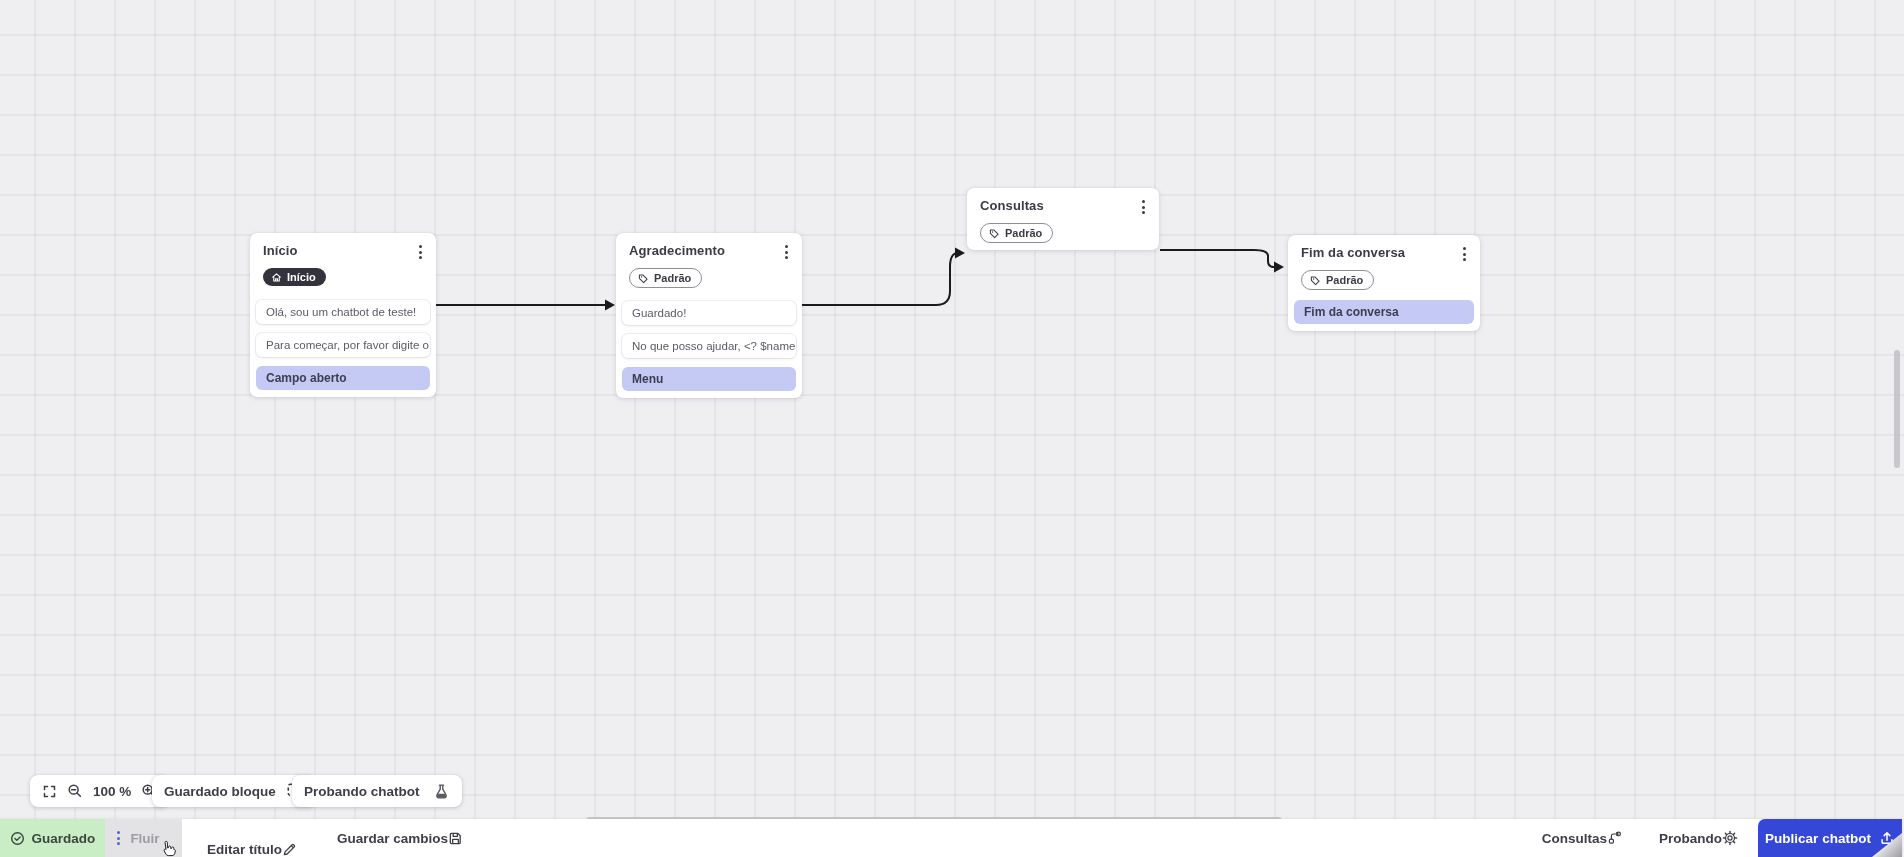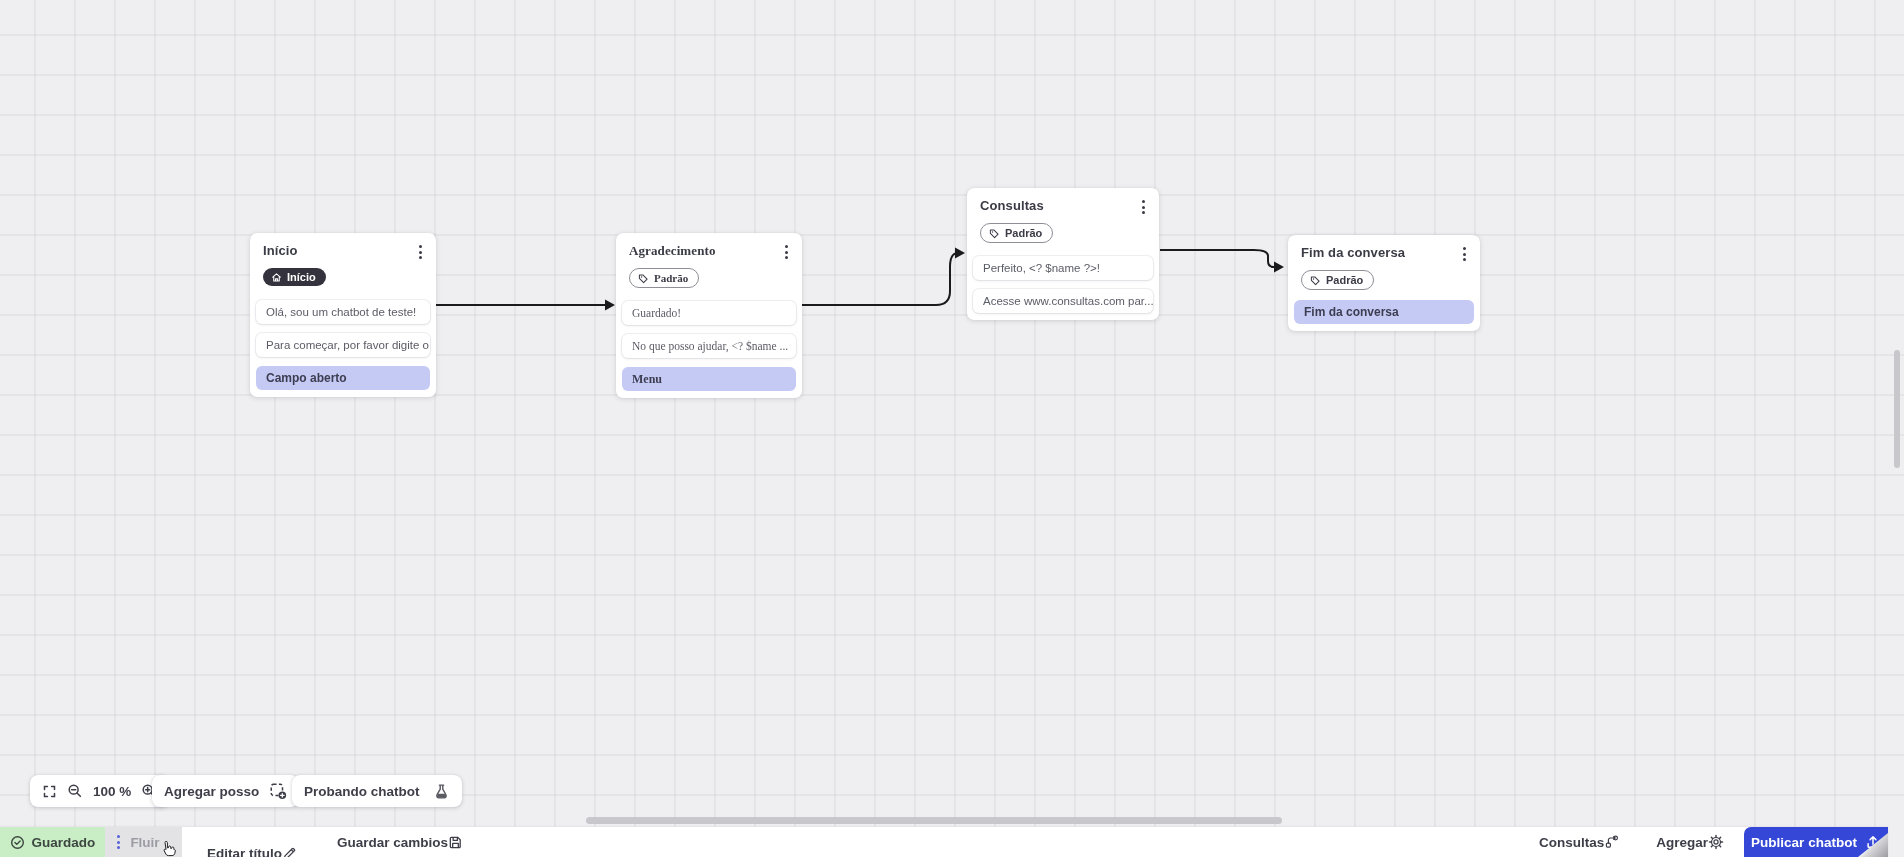--- a/index.html
+++ b/index.html
@@ -49,21 +49,21 @@
     font-size:13.5px; font-weight:700; color:#3e3e49; cursor:pointer;
   }
   .pill .icon { display:flex; align-items:center; }
 
   
   .hscroll { position:absolute; left:586px; top:817px; width:696px; height:7px; background:#c7c7cc; border-radius:4px; }
   .vscroll { position:absolute; left:1894px; top:350px; width:6px; height:118px; background:#c7c7cc; border-radius:3px; }
 
   
   .bottombar {
-    position:absolute; left:0; right:16px; bottom:0; height:30px; background:#ffffff;
+    position:absolute; left:0; right:2px; bottom:0; height:38px; background:#ffffff;
     display:flex; align-items:stretch; font-size:13.5px; font-weight:700; color:#3e3e49;
     box-shadow:0 -1px 2px rgba(0,0,0,0.05);
   }
   .bb-item { display:flex; align-items:center; gap:0; cursor:pointer; }
   .saved { width:105px; background:#c9eec6; color:#3c473f; justify-content:center; gap:7px; }
   .flow-tab { width:77px; background:#e3e3e6; color:#9c9ca4; padding:0 12px; justify-content:space-between; }
   .kebab-v { display:flex; flex-direction:column; gap:2.2px; }
   .kebab-v i { width:3px; height:3px; border-radius:50%; background:#5560d8; display:block; }
   .edit-title { margin-left:25px;margin-top:23px; }
   .save-changes { margin-left:40px; }
@@ -116,21 +116,21 @@
         <span>Início</span>
       </span>
     </div>
     <div class="rows">
       <div class="row">Olá, sou um chatbot de teste!</div>
       <div class="row">Para começar, por favor digite o ...</div>
       <div class="row highlight">Campo aberto</div>
     </div>
   </div>
 
-  <div class="node" style="left:616px; top:233px; width:186px;font-family:Liberation Serif, serif;">
+  <div class="node" style="left:616px; top:233px; width:186px;">
     <div class="node-header">
       <span class="node-title">Agradecimento</span>
       <span class="kebab">
           <i></i>
           <i></i>
           <i></i>
         </span>
     </div>
     <div class="badge-wrap">
       <span class="badge outline">
@@ -159,24 +159,20 @@
     </div>
     <div class="badge-wrap">
       <span class="badge outline">
         <svg width="11" height="11" viewBox="0 0 16 16">
             <path d="M2 2.8v5l6.2 6.2 5-5L7 2.8z" fill="none" stroke="#3b3b46" stroke-width="1.5" stroke-linejoin="round"></path>
             <circle cx="5.2" cy="5.8" r="1" fill="#3b3b46"></circle>
           </svg>
         <span>Padrão</span>
       </span>
     </div>
-    <div class="rows">
-      <div class="row">Perfeito, &lt;? $name ?&gt;!</div>
-      <div class="row">Acesse www.consultas.com par...</div>
-    </div>
   </div>
 
   <div class="node" style="left:1288px; top:235px; width:192px;">
     <div class="node-header">
       <span class="node-title">Fim da conversa</span>
       <span class="kebab">
           <i></i>
           <i></i>
           <i></i>
         </span>
@@ -210,21 +206,21 @@
     <span>100 %</span>
     <span class="icon">
       <svg width="16" height="16" viewBox="0 0 18 18">
           <circle cx="7.5" cy="7.5" r="5" fill="none" stroke="#3e3e49" stroke-width="1.7"></circle>
           <path d="M11.2 11.2 15 15 M5.2 7.5h4.6 M7.5 5.2v4.6" stroke="#3e3e49" stroke-width="1.7" stroke-linecap="round"></path>
         </svg>
     </span>
   </div>
 
   <div class="pill" style="left:152px;">
-    <span>Agregar posso</span>
+    <span>Guardado bloque</span>
     <span class="icon">
       <svg width="18" height="18" viewBox="0 0 20 20">
           <rect x="2.5" y="2.5" width="12.5" height="12.5" rx="2.5" fill="none" stroke="#3e3e49" stroke-width="1.7" stroke-dasharray="3.4 2.6"></rect>
           <circle cx="14.8" cy="14.8" r="4.2" fill="#3e3e49"></circle>
           <path d="M14.8 12.8v4 M12.8 14.8h4" stroke="#fff" stroke-width="1.4" stroke-linecap="round"></path>
         </svg>
     </span>
   </div>
 
   <div class="pill" style="left:292px;gap:13px;">
@@ -280,21 +276,21 @@
   <div class="bb-item versions">
     <span>Consultas</span>
     <svg width="16" height="16" viewBox="0 0 20 20">
         <rect x="3" y="11.5" width="5" height="5" rx="1.4" fill="none" stroke="#3e3e49" stroke-width="1.5"></rect>
         <circle cx="14.5" cy="5" r="2.3" fill="none" stroke="#3e3e49" stroke-width="1.5"></circle>
         <path d="M5.5 11.5V7.5a2.5 2.5 0 0 1 2.5-2.5h4.2 M12.2 3.2 14 5l-1.8 1.8" fill="none" stroke="#3e3e49" stroke-width="1.5" stroke-linecap="round" stroke-linejoin="round"></path>
       </svg>
   </div>
 
   <div class="bb-item settings">
-    <span>Agregar</span>
+    <span>Probando</span>
     <svg width="16" height="16" viewBox="0 0 20 20">
         <circle cx="10" cy="10" r="2.6" fill="none" stroke="#3e3e49" stroke-width="1.5"></circle>
         <circle cx="10" cy="10" r="5.6" fill="none" stroke="#3e3e49" stroke-width="1.5"></circle>
         <g stroke="#3e3e49" stroke-width="1.8" stroke-linecap="round">
           <path d="M10 1.8v2.4 M10 15.8v2.4 M1.8 10h2.4 M15.8 10h2.4 M4.2 4.2l1.7 1.7 M14.1 14.1l1.7 1.7 M15.8 4.2l-1.7 1.7 M5.9 14.1l-1.7 1.7"></path>
         </g>
       </svg>
   </div>
 
   <div class="bb-item publish">

